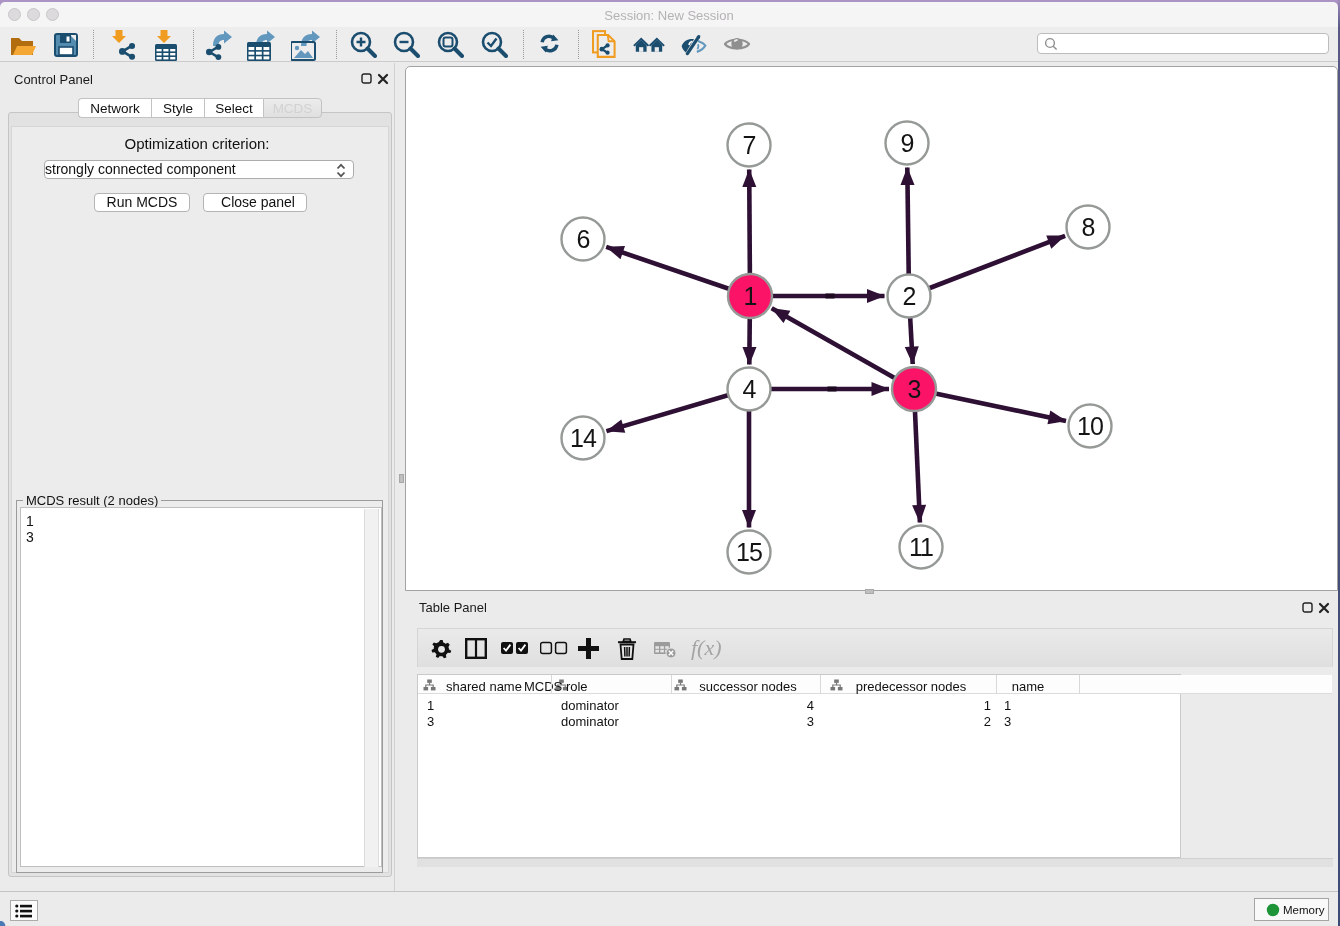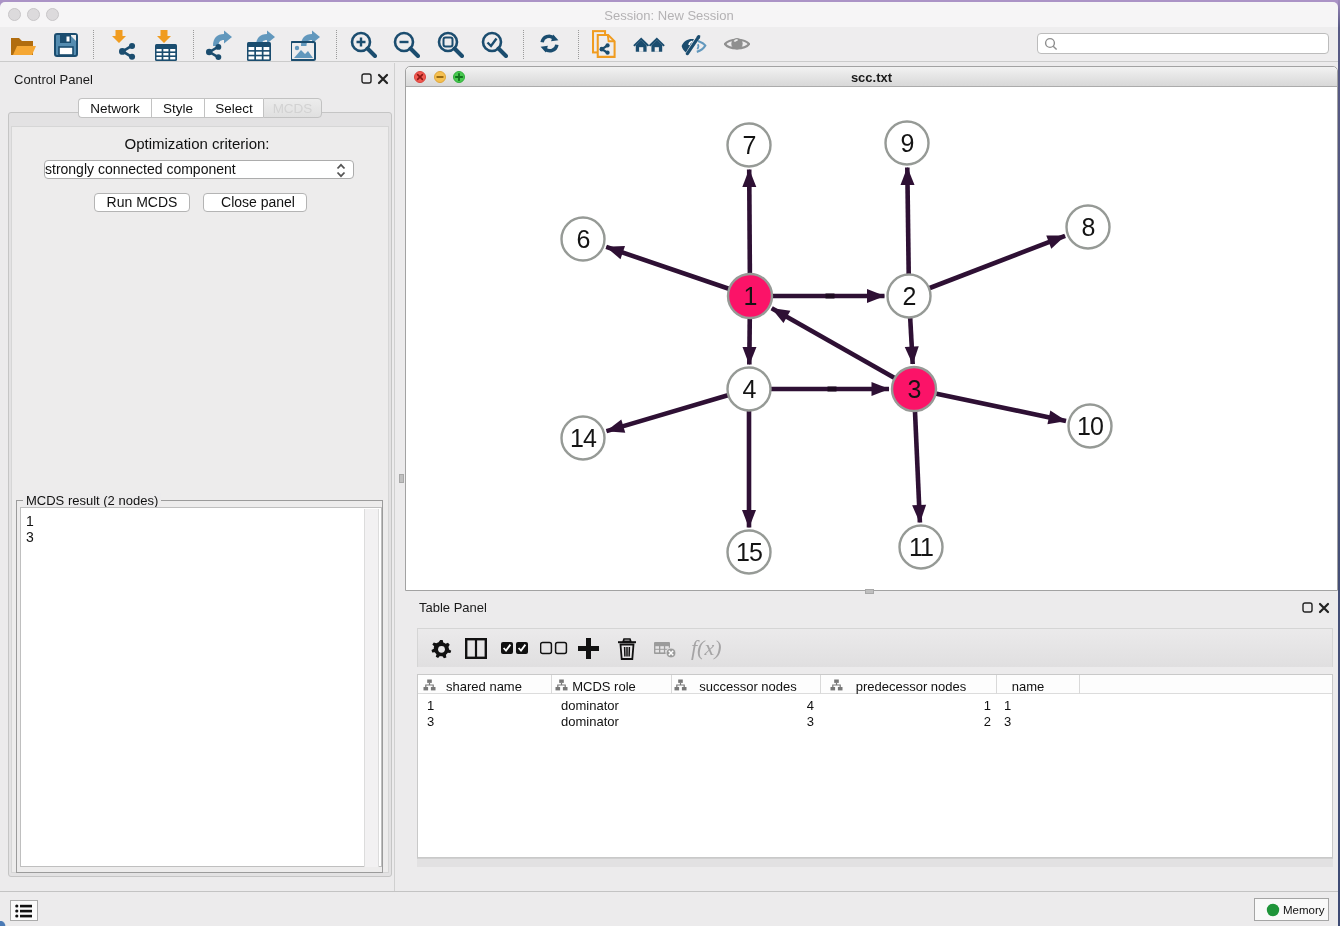--- a/index.html
+++ b/index.html
@@ -33,21 +33,21 @@
 #fsscroll { right:2px; top:1px; width:15px; height:358px; background:#f2f1f2; border-left:1px solid #dcdcdc; border-right:1px solid #dcdcdc;}
 
 #netwin { left:405px; top:66px; width:933px; height:525px; background:#fff; border:1px solid #a2a2a2; border-radius:5px 5px 0 0;}
 #nettb { left:0; top:0; width:931px; height:20px; background:linear-gradient(#f2f2f2,#d8d8d8); border-bottom:1px solid #ababab; border-radius:5px 5px 0 0;}
 .wl { width:12px; height:12px; border-radius:50%; top:4px; }
 #nettitle { width:100%; text-align:center; top:3px; font-size:13px; font-weight:bold; color:#1a1a1a;}
 
 #tpanel { left:403px; top:596px; width:937px; height:295px; background:#ecebec; }
 #tptitle { left:16px; top:4px; font-size:13px; color:#1a1a1a; }
 #tptools { left:14px; top:32px; width:916px; height:39px; background:linear-gradient(#ebeaeb,#e0dfe0); border:1px solid #d5d5d5; border-bottom:none;}
-#tptable { left:14px; top:78px; width:916px; height:184px; background:#fff; border:1px solid #c9c9c9; font-size:13px;}
+#tptable { left:14px; top:78px; width:764px; height:184px; background:#fff; border:1px solid #c9c9c9; font-size:13px;}
 .hcell { top:4px; position:absolute; color:#111; }
 .hline { position:absolute; top:0; width:1px; height:19px; background:#d9d9d9; }
 .rcell { position:absolute; color:#111; }
 #btabs { left:290px; top:269px; height:21px; display:flex; font-size:13.5px; }
 .btab { background:#fff; border:1px solid #b9b9b9; border-left:none; padding:0 12px; line-height:20px; color:#111;}
 .btab:last-child { border-radius:0 4px 4px 0; }
 .btabsel { background:linear-gradient(#e4e4e4,#d8d8d8); color:#c6c6c6; border:1px solid #b9b9b9; border-radius:4px 0 0 4px; padding:0 12px; line-height:20px;}
 
 #statusbar { left:0; top:891px; width:1340px; height:35px; background:#ecebec; border-top:1px solid #c3c3c3;}
 #listbtn { left:10px; top:8px; width:28px; height:21px; background:#fbfbfb; border:1px solid #ababab; }
@@ -235,38 +235,20 @@
   <div id="fieldset" class="abs">
     <div id="fslegend" class="abs">MCDS result (2 nodes)</div>
     <div id="fswhite" class="abs">
       <div class="abs" style="left:5px;top:5px;font-size:14px;color:#111;line-height:16px;">1<br>3</div>
       <div id="fsscroll" class="abs"></div>
     </div>
   </div>
 </div>
 
 <div id="netwin" class="abs">
-  <div id="nettb" class="abs">
-    <div class="wl abs" style="left:8px;background:#f25a52;border:1px solid #d8423c;">
-        <svg width="10" height="10" viewBox="0 0 10 10" style="position:absolute;left:0;top:0">
-          <path d="M2.6 2.6 L7.4 7.4 M7.4 2.6 L2.6 7.4" stroke="#8c1713" stroke-width="1.6" stroke-linecap="round"></path>
-        </svg>
-      </div>
-    <div class="wl abs" style="left:28px;background:#f6c151;border:1px solid #dfa73b;">
-        <svg width="10" height="10" viewBox="0 0 10 10" style="position:absolute;left:0;top:0">
-          <path d="M2.2 5 L7.8 5" stroke="#9a6b14" stroke-width="1.8" stroke-linecap="round"></path>
-        </svg>
-      </div>
-    <div class="wl abs" style="left:47px;background:#48c94f;border:1px solid #2fae3c;">
-        <svg width="10" height="10" viewBox="0 0 10 10" style="position:absolute;left:0;top:0">
-          <path d="M5 1.8 L5 8.2 M1.8 5 L8.2 5" stroke="#11731d" stroke-width="1.8" stroke-linecap="round"></path>
-        </svg>
-      </div>
-    <div id="nettitle" class="abs">scc.txt</div>
-  </div>
   <svg id="graph" class="abs" style="left:0px;top:21px" width="931" height="503" viewBox="1 1 931 503">
     <defs>
       <marker id="arr" markerUnits="userSpaceOnUse" markerWidth="19" markerHeight="15" viewBox="0 0 19 15" refX="18" refY="7.5" orient="auto">
         <path d="M0.5,0.5 L18.5,7.5 L0.5,14.5 Z" fill="#2e1034"></path>
       </marker>
     </defs>
     <g stroke="#2e1034" stroke-width="4.6" marker-end="url(#arr)">
       <line x1="345.0" y1="209.0" x2="344.2" y2="82.5"></line>
       <line x1="345.0" y1="209.0" x2="201.2" y2="159.9"></line>
       <line x1="345.0" y1="209.0" x2="479.5" y2="209.0"></line>
@@ -385,21 +367,21 @@
           <rect x="7.9" y="8" width="4.6" height="3.4" fill="#777"></rect>
           <path d="M6.5 4 L6.5 6 M2.8 8 L2.8 6 L10.2 6 L10.2 8" fill="none" stroke="#777" stroke-width="1.2"></path>
         </svg></span>
       <span class="abs" style="left:412px;top:4px"><svg width="13" height="12" viewBox="0 0 13 12">
           <rect x="4.2" y="0.5" width="4.6" height="3.4" fill="#777"></rect>
           <rect x="0.5" y="8" width="4.6" height="3.4" fill="#777"></rect>
           <rect x="7.9" y="8" width="4.6" height="3.4" fill="#777"></rect>
           <path d="M6.5 4 L6.5 6 M2.8 8 L2.8 6 L10.2 6 L10.2 8" fill="none" stroke="#777" stroke-width="1.2"></path>
         </svg></span>
       <div class="hcell" style="left:-14px;width:160px;text-align:center;">shared name</div>
-      <div class="hcell" style="left:106px;width:160px;text-align:center;">MCDS role</div>
+      <div class="hcell" style="left:106px;width:160px;text-align:left;">MCDS role</div>
       <div class="hcell" style="left:250px;width:160px;text-align:center;">successor nodes</div>
       <div class="hcell" style="left:413px;width:160px;text-align:center;">predecessor nodes</div>
       <div class="hcell" style="left:530px;width:160px;text-align:center;">name</div>
       <div class="hline" style="left:133px"></div>
       <div class="hline" style="left:253px"></div>
       <div class="hline" style="left:402px"></div>
       <div class="hline" style="left:578px"></div>
       <div class="hline" style="left:661px"></div>
       <div class="rcell" style="left:9px;top:23px">1</div>
       <div class="rcell" style="left:143px;top:23px">dominator</div>

